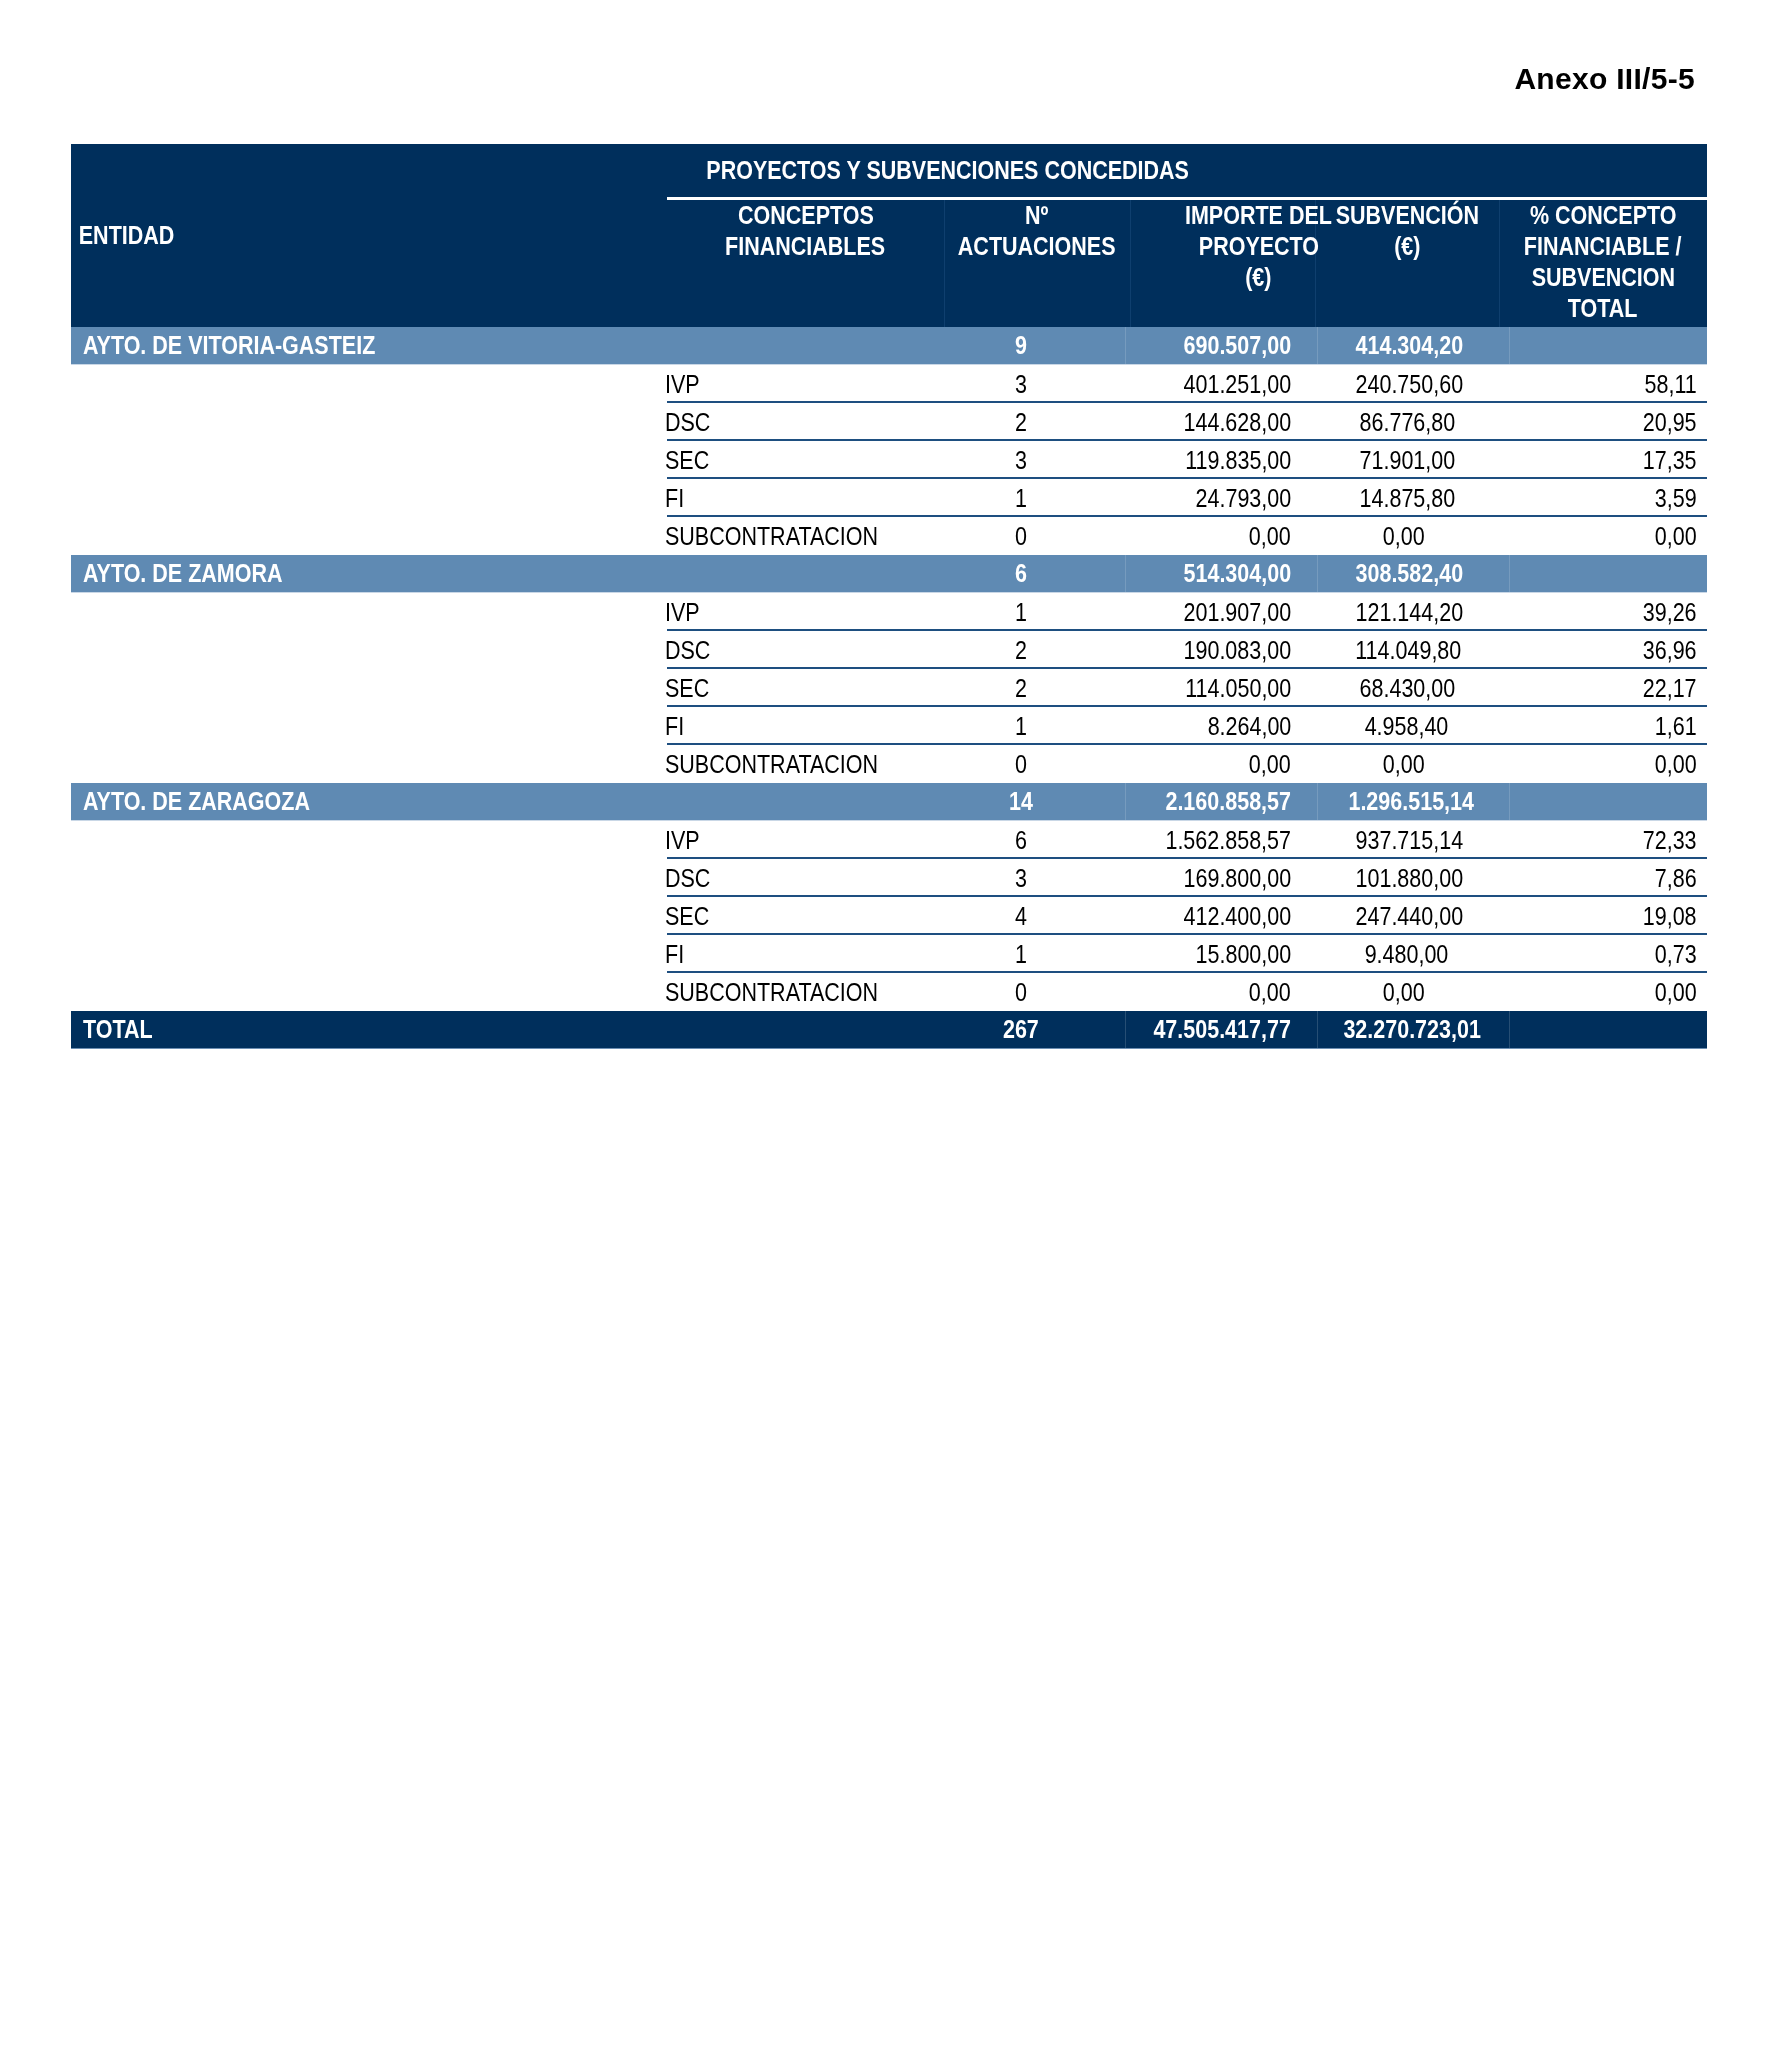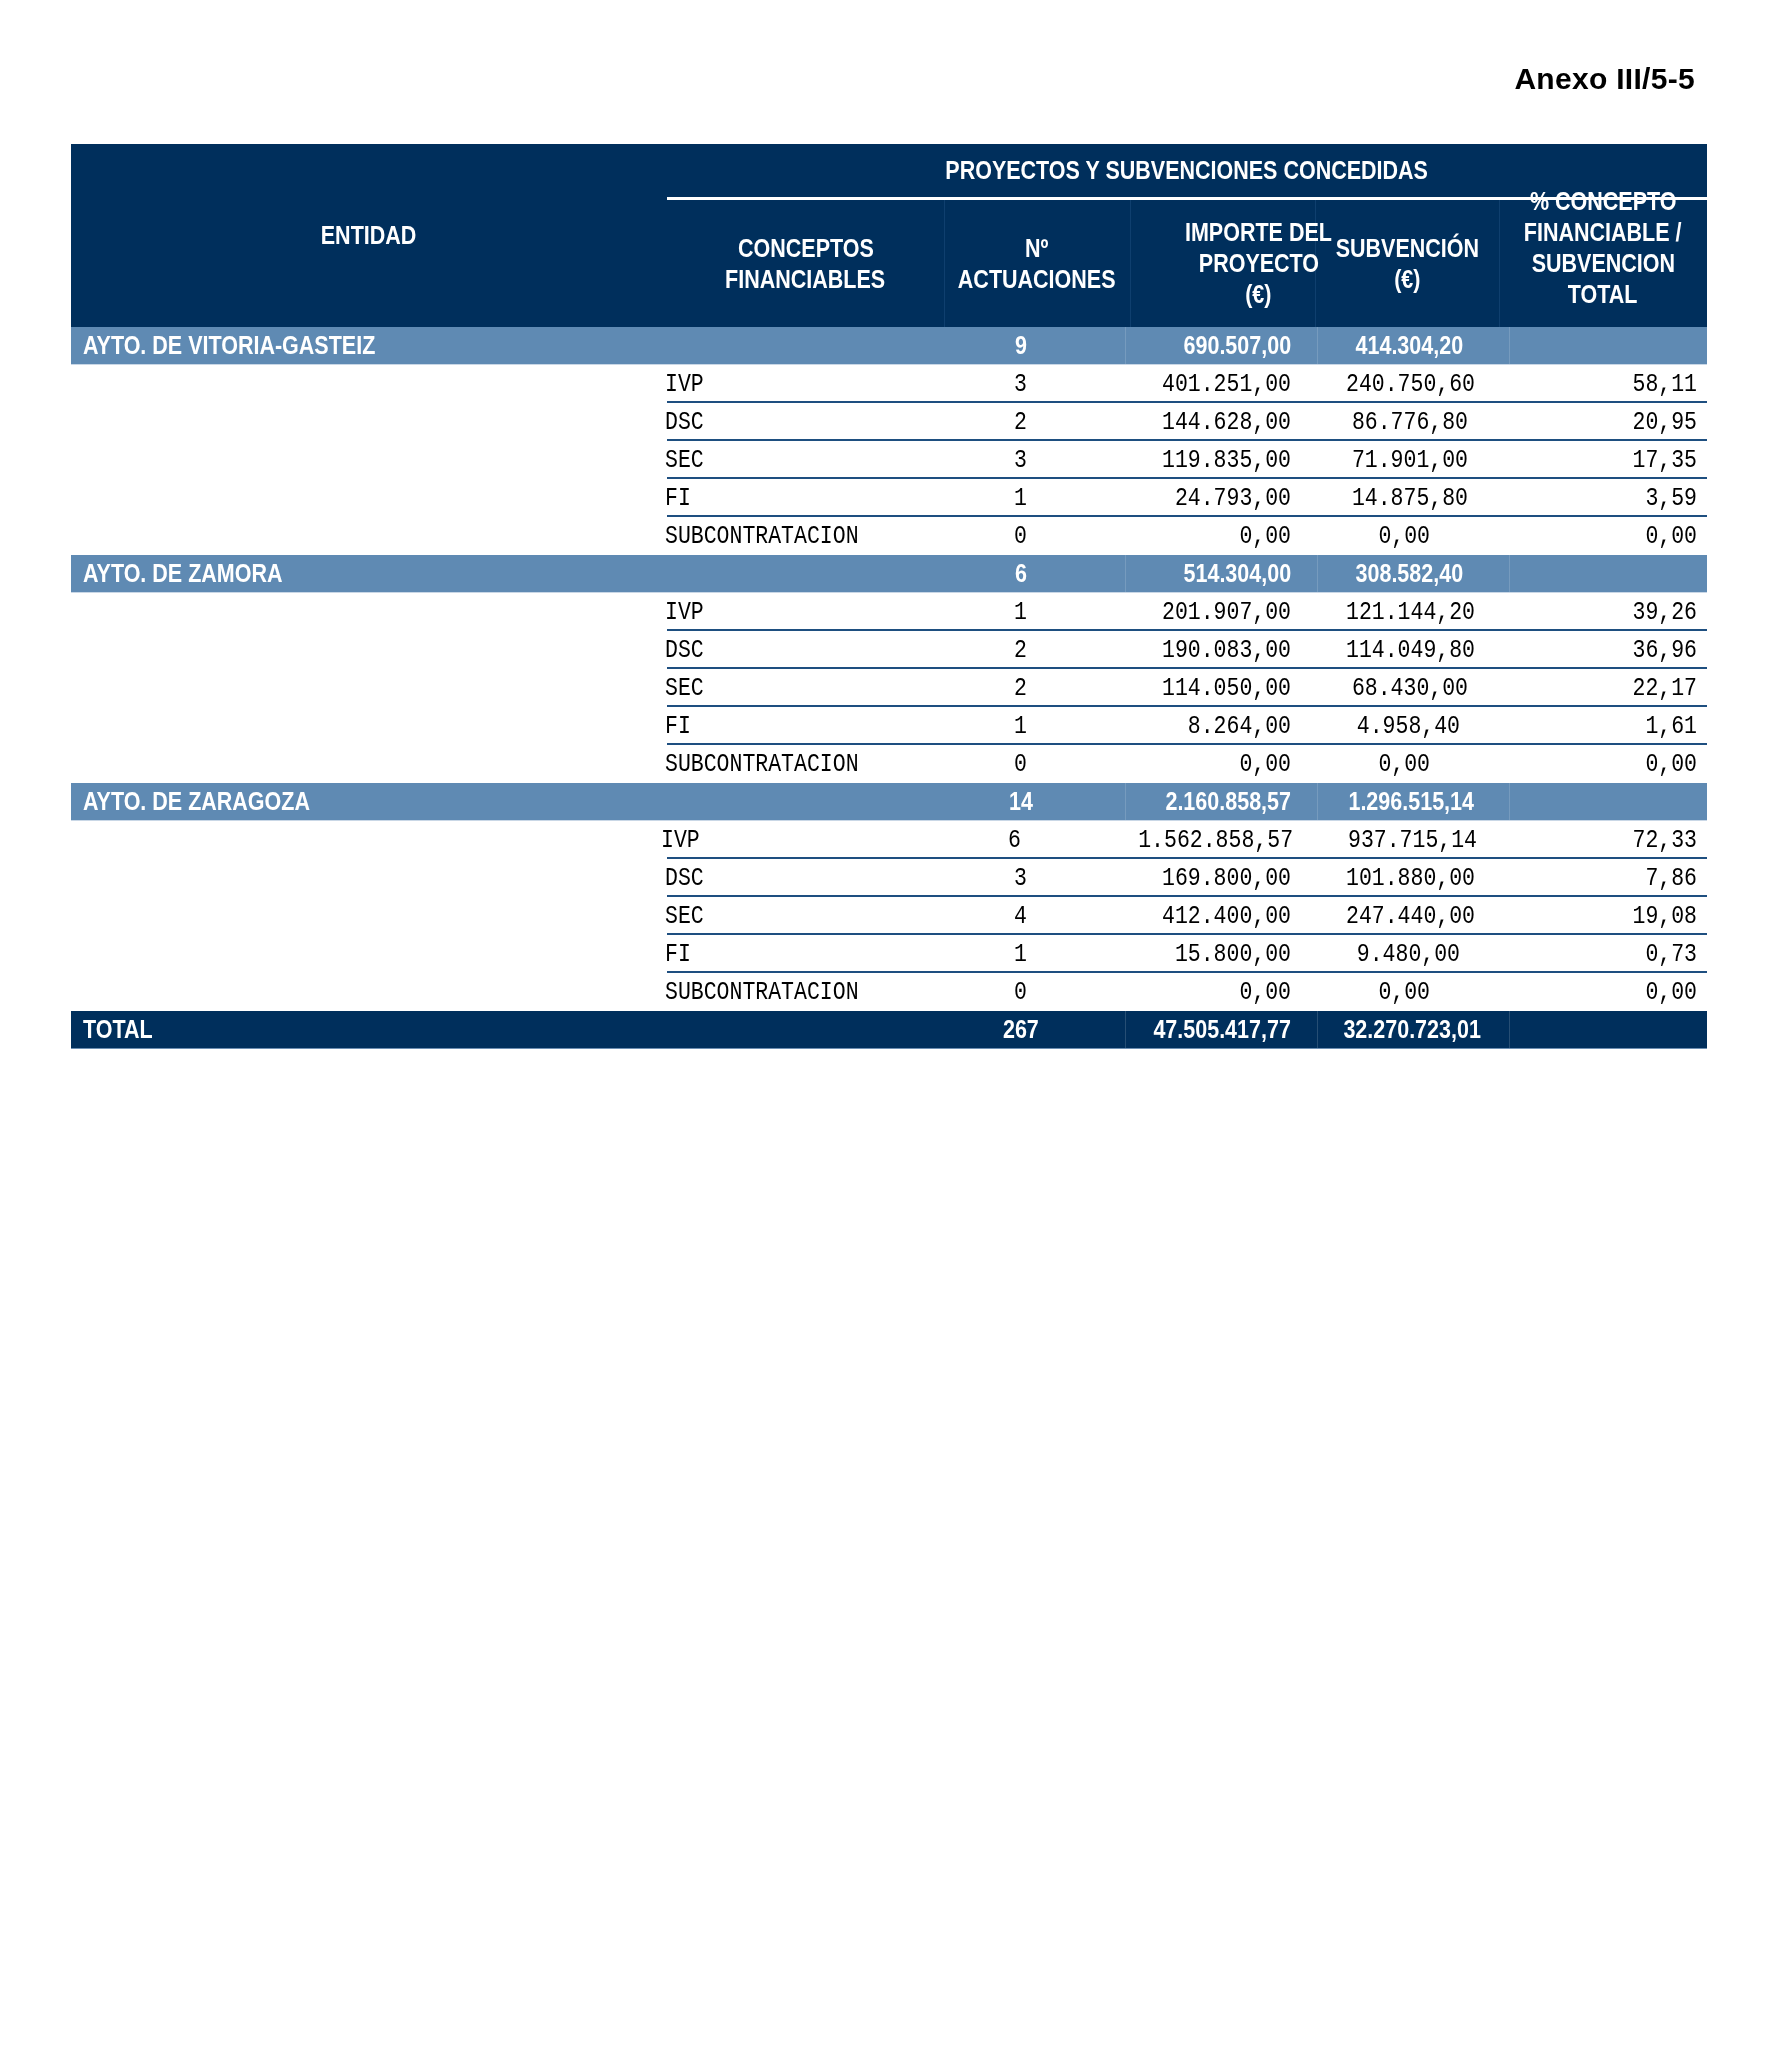--- a/index.html
+++ b/index.html
@@ -1,27 +1,27 @@
 <!DOCTYPE html>
 <html style="font-size:13.4px"><head>
 <meta charset="utf-8">
 <style>
   html, body { margin: 0; padding: 0; background: #ffffff; }
   body { width: 1784px; height: 2055px; position: relative; font-family: "Liberation Sans", sans-serif; color: #000; }
   .annex-title { position: absolute; top: 62px; right: 89px; font-size: 30px; font-weight: bold; letter-spacing: 0.3px; }
   .tbl { position: absolute; left: 71px; top: 144px; width: 1636px; }
   .hdr { position: relative; height: 183px; background: #002f5c; color: #fff; font-weight: bold; }
-  .hdr .cell { position: absolute; display: flex; align-items: center; justify-content: center; text-align: center; font-size: 25px; line-height: 31px; }
+  .hdr .cell { position: absolute; display: flex; align-items: center; text-align: center; font-size: 25px; line-height: 31px; }
   .narrow { display: inline-block; transform: scaleX(0.86); transform-origin: center; }
   .hdr .super-line { position: absolute; left: 596px; right: 0; top: 53px; height: 3.4px; background: #ffffff; }
   .hdr .vsep { position: absolute; top: 56px; bottom: 0; width: 0.8px; background: #0f3f6e; }
   .row { position: relative; height: 38px; display: flex; align-items: stretch; gap: 16px; }
   .row.group { background: #5f8ab3; color: #fff; font-weight: bold; border-bottom: 1.7px solid #c9d7e6; box-sizing: border-box; }
   .row.total { background: #002f5c; color: #fff; font-weight: bold; border-bottom: 1.7px solid #6c8fb3; box-sizing: border-box; }
-  .row.detail { color: #000; font-family: Liberation Mono, monospace; }
+  .row.detail { color: #000; }
   .row .c { font-size: 25px; display: flex; align-items: center; white-space: nowrap; box-sizing: border-box; }
   .c-ent { width: 596px; padding-left: 11.7px; }
   .c-con { width: 277px; padding-left: 11.7px; }
   .c-num { width: 186px; justify-content: center; }
   .c-imp { width: 185px; justify-content: flex-end; padding-right: 10px; }
   .c-sub { width: 185px; justify-content: center; padding-right: 10px; }
   .c-pct { width: 208px; justify-content: flex-end; padding-right: 10px; }
   .row.group .c-imp, .row.group .c-sub, .row.group .c-pct,
   .row.total .c-imp, .row.total .c-sub, .row.total .c-pct { border-left: 0.8px solid rgba(255,255,255,0.15); }
   .row.detail .rule { position: absolute; left: 596px; right: 0; bottom: 0; height: 2.5px; background: #1e4f80; }

